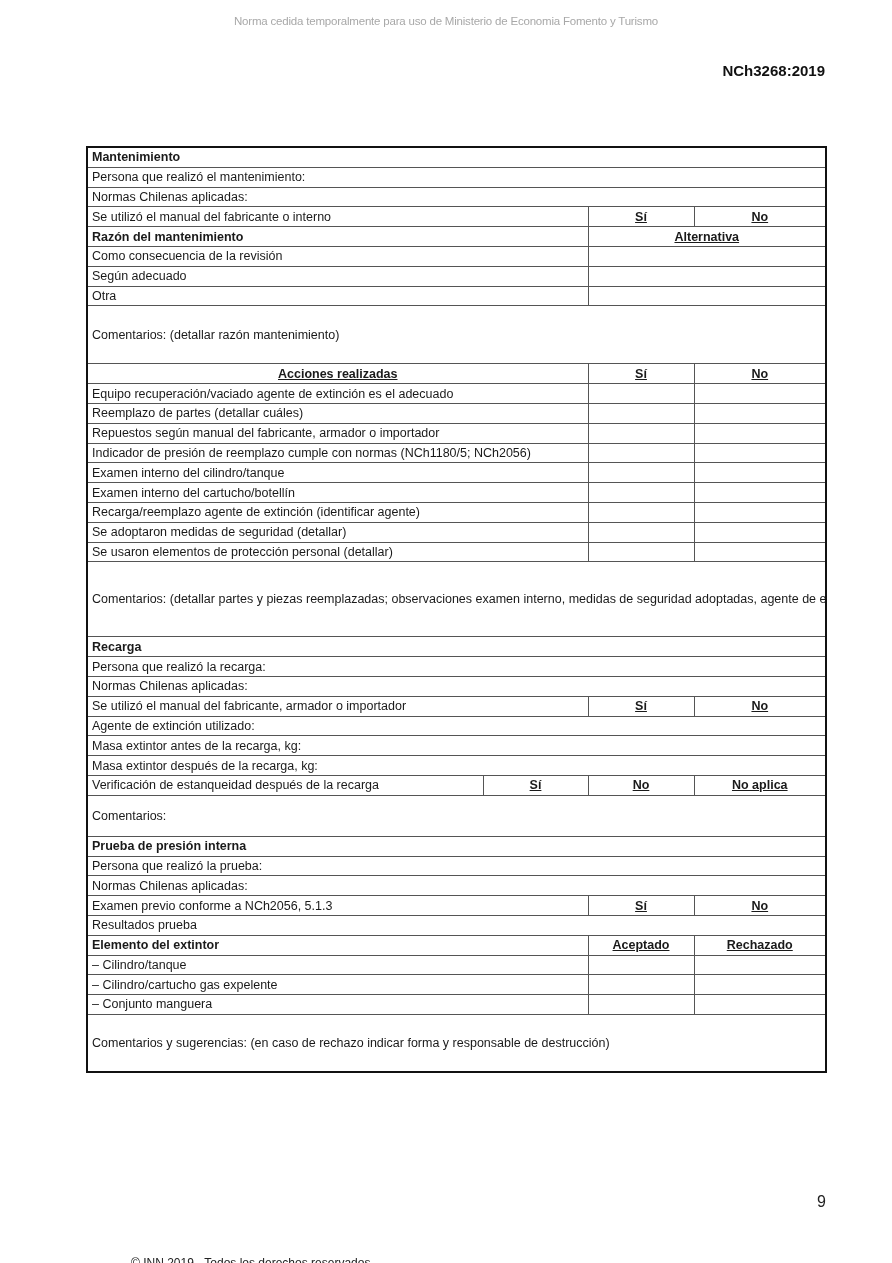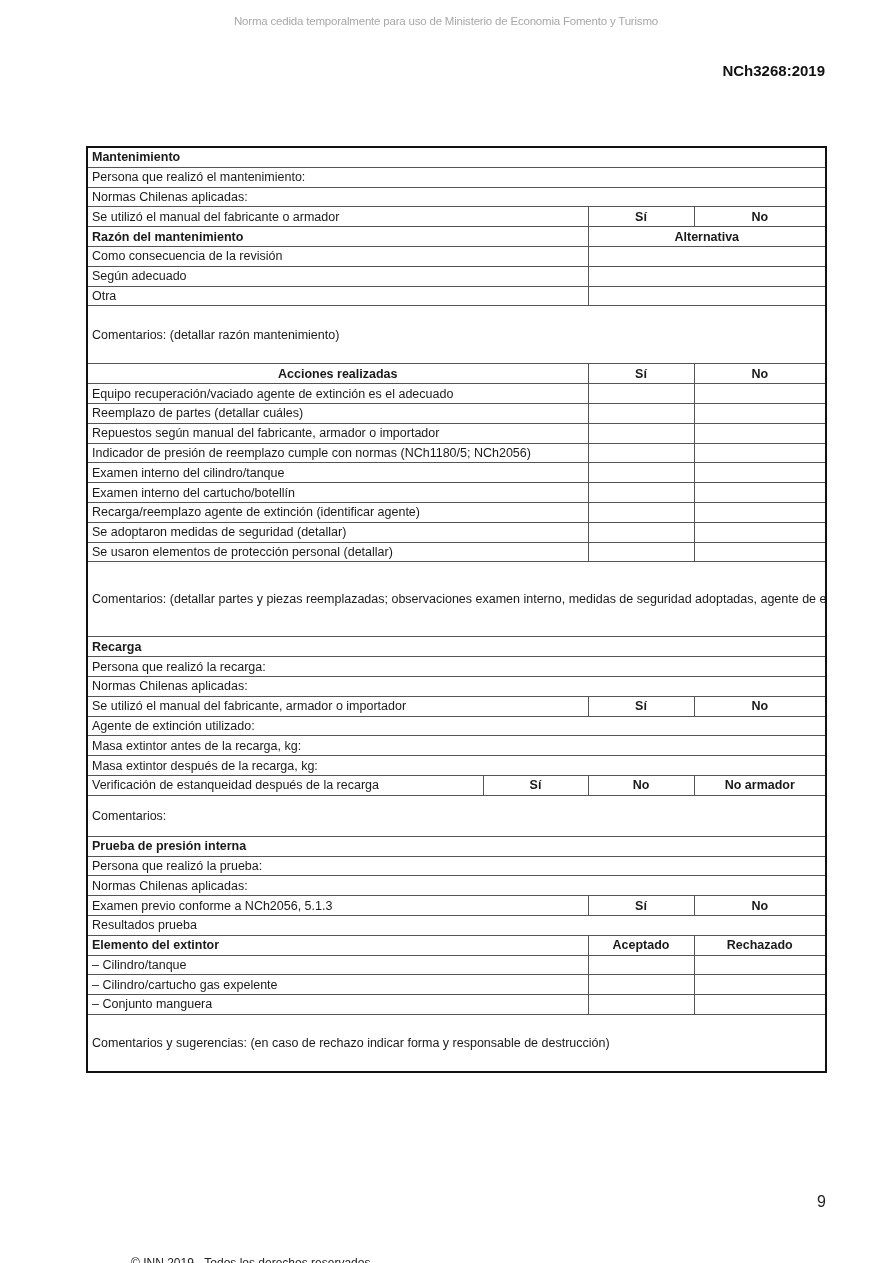--- a/index.html
+++ b/index.html
@@ -7,21 +7,21 @@
   .watermark { position:absolute; top:15px; left:0; width:892px; text-align:center; font-size:11.5px; color:#a8a8a8; letter-spacing:-0.2px; }
   .doc-code { position:absolute; top:62px; right:67px; font-size:15px; font-weight:bold; color:#111; }
   .footer-left { position:absolute; top:1256px; left:85px; font-size:12px; color:#222;margin-left:46px; }
   .footer-page { position:absolute; top:1193px; right:66px; font-size:16px; color:#222; }
 
   table.form { position:absolute; left:86px; top:146px; width:739px; border-collapse:collapse; table-layout:fixed; font-size:12.5px; }
   table.form td { border:1px solid #555; padding:0 4px; height:18.8px; line-height:18px; vertical-align:middle; white-space:nowrap; overflow:hidden; }
   table.form { border:2px solid #111;padding-left:16px; }
   .hdr td { font-weight:bold; }
   .thick-top td { border-top:2px solid #111;margin-top:40px; }
-  .center { text-align:center; font-weight:bold; }
+  .center { text-align:center; font-weight:bold;text-decoration:underline; }
   .comment td { vertical-align:top; white-space:normal; padding-top:1px; }
   .tall td { height:24px; }
 </style>
 </head>
 <body>
 
 <div class="watermark">Norma cedida temporalmente para uso de Ministerio de Economia Fomento y Turismo</div>
 <div class="doc-code">NCh3268:2019</div>
 
 <table class="form">
@@ -38,21 +38,21 @@
       <tr class="hdr">
     <td colspan="6">Mantenimiento</td>
   </tr>
   <tr>
     <td colspan="6">Persona que realizó el mantenimiento:</td>
   </tr>
   <tr>
     <td colspan="6">Normas Chilenas aplicadas:</td>
   </tr>
   <tr>
-    <td colspan="2">Se utilizó el manual del fabricante o armador</td>
+    <td colspan="2">Se utilizó el manual del fabricante o interno</td>
     <td colspan="2" class="center">Sí</td>
     <td colspan="2" class="center">No</td>
   </tr>
   <tr class="hdr thick-top">
     <td colspan="2">Razón del mantenimiento</td>
     <td colspan="4" class="center">Alternativa</td>
   </tr>
   <tr class="thick-top">
     <td colspan="2">Como consecuencia de la revisión</td>
     <td colspan="4"></td>
@@ -143,21 +143,21 @@
   <tr>
     <td colspan="6">Masa extintor antes de la recarga, kg:</td>
   </tr>
   <tr>
     <td colspan="6">Masa extintor después de la recarga, kg:</td>
   </tr>
   <tr>
     <td>Verificación de estanqueidad después de la recarga</td>
     <td class="center">Sí</td>
     <td colspan="2" class="center">No</td>
-    <td colspan="2" class="center">No armador</td>
+    <td colspan="2" class="center">No aplica</td>
   </tr>
   <tr class="comment thick-top">
     <td colspan="6" style="height:40px">Comentarios:</td>
   </tr>
 
   <tr class="hdr thick-top">
     <td colspan="6">Prueba de presión interna</td>
   </tr>
   <tr class="thick-top">
     <td colspan="6">Persona que realizó la prueba:</td>

